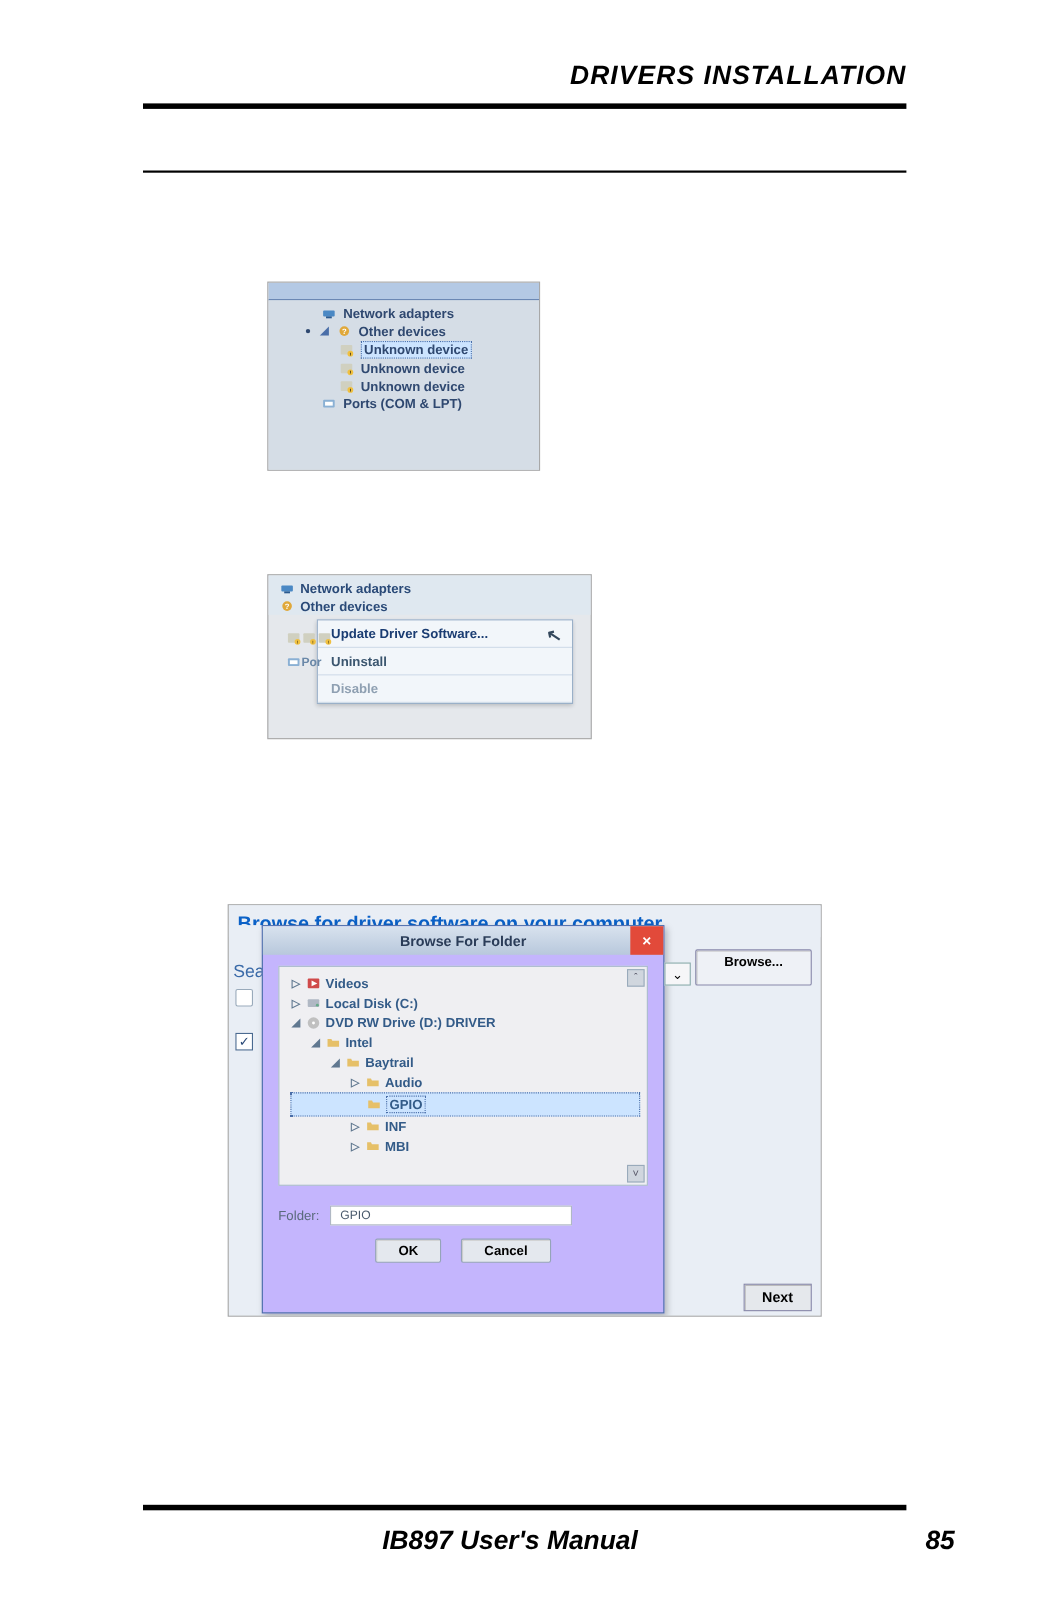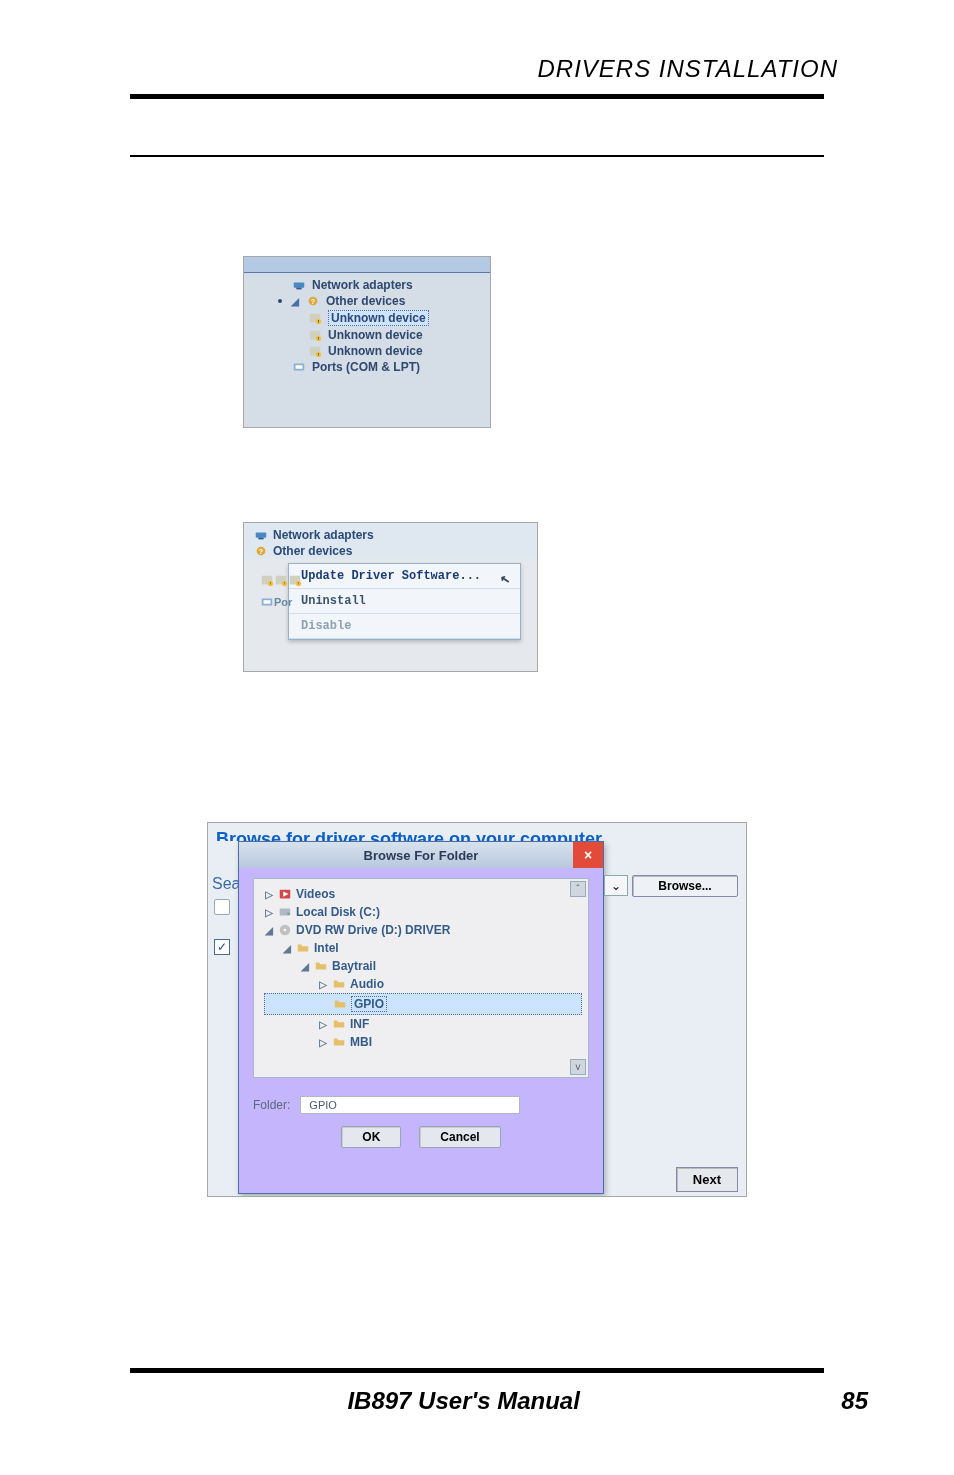--- a/index.html
+++ b/index.html
@@ -1,18 +1,18 @@
 <!DOCTYPE html>
 <html><head>
 <meta charset="utf-8">
 <style>
   * { box-sizing: border-box; margin: 0; padding: 0; }
   html, body { width: 954px; height: 1475px; background: #ffffff; font-family: Arial, Helvetica, sans-serif; }
   .page { position: relative; width: 954px; height: 1475px; padding: 60px 110px 60px 130px; }
-  .header { position: absolute; top: 55px; right: 116px; font-weight: normal; font-style: italic; font-size: 24px; letter-spacing: 1px; }
+  .header { position: absolute; top: 55px; right: 130px; font-weight: bold; font-style: italic; font-size: 24px; letter-spacing: 1px; }
   .thick-rule { position: absolute; top: 94px; left: 130px; right: 130px; height: 5px; background: #000; }
   .thin-rule { position: absolute; top: 155px; left: 130px; right: 130px; height: 2px; background: #000; }
 
   .img1 { position: absolute; top: 256px; left: 243px; width: 248px; height: 172px; }
   .img2 { position: absolute; top: 522px; left: 243px; width: 295px; height: 150px; }
   .img3 { position: absolute; top: 822px; left: 207px; width: 540px; height: 375px; }
 
   
   .shot { border: 1px solid #a8a8a8; background: #e5e8ec; overflow: hidden; font-size: 12px; }
 
@@ -24,30 +24,30 @@
   .dm-row.sub2 { padding-left: 38px; }
   .ico { width: 14px; height: 14px; display:inline-flex; align-items:center; justify-content:center; }
   .sel { background:#cce4ff; border:1px dotted #4a6ea8; padding:0 2px; display:inline-block;}
   .bullet { width:4px; height:4px; background:#2f4870; border-radius:50%; display:inline-block; margin:0 2px;}
   .twist { font-size:10px; color:#4a6ea8; width:10px; text-align:center;}
 
   
   .cm-top { padding: 4px 8px 0 10px; background:#dfe8f0; }
   .cm-row { display:flex; align-items:center; gap:5px; padding:1px 0; color:#2a4a78; font-size:12px; font-weight:600;}
   .cm-box { background:#f2f6fa; border:1px solid #9ab0c8; margin:4px 16px 4px 44px; box-shadow:0 2px 4px rgba(0,0,0,.2);}
-  .cm-item { padding:5px 12px; color:#3a556e; font-size:12px; font-weight:600; border-bottom:1px solid #d0dce8; position:relative;font-family:Liberation Mono, monospace;}
+  .cm-item { padding:5px 12px; color:#3a556e; font-size:12px; font-weight:600; border-bottom:1px solid #d0dce8; position:relative;}
   .cm-item.top { color:#1a3c72; }
   .cm-item.dim { color:#8fa0b2; }
   .cursor { position:absolute; right:10px; top:4px; font-size:16px; color:#33475c; transform:rotate(-12deg);}
 
   
   .bf-title { padding:6px 8px 2px 8px; font-size:18px; color:#0b61c7; font-weight:600; background:#e9eef5;}
   .bf-frame { position:relative; background:#e9eef5; height:100%; }
   .bf-rightcol { position:absolute; right:0; top:30px; bottom:0; width:150px; padding:10px 8px; }
-  .bf-browse { border:1px solid #88a; background:#eef1f6; padding:3px 10px; font-size:12px; font-weight:600; margin-top:12px; text-align:center; border-radius:2px; box-shadow:1px 1px 0 #bbb inset;}
+  .bf-browse { border:1px solid #88a; background:#eef1f6; padding:3px 10px; font-size:12px; font-weight:600; text-align:center; border-radius:2px; box-shadow:1px 1px 0 #bbb inset;}
   .bf-dd { width:24px; height:21px; border:1px solid #8aa; background:#f6f6f8; float:left; display:flex;align-items:center;justify-content:center; margin-top:12px; margin-right:4px;}
   .bf-next { border:1px solid #88a; background:#e5e8ec; padding:4px 16px; font-size:13px; font-weight:600; position:absolute; bottom:4px; right:8px; box-shadow:1px 1px 0 #bbb inset;}
   .bf-truncline { font-size:13px; color:#3a6aa8; margin-top:110px; font-weight:600; line-height:15px;}
   .bf-subline { font-size:12px; color:#6a7a90;}
 
   .bff-win { position:absolute; left:30px; top:18px; width:366px; height:353px; border:1px solid #4a6ea8; background:#c4b5fd; box-shadow:2px 3px 6px rgba(0,0,0,.25);}
   .bff-titlebar { height:26px; background:linear-gradient(#d8e2ee,#b8c8dc); display:flex; align-items:center; justify-content:center; font-size:13px; font-weight:700; color:#2a3c58; position:relative;}
   .bff-close { position:absolute; right:0; top:0; width:30px; height:26px; background:#e24a3a; color:#fff; display:flex; align-items:center; justify-content:center; font-size:14px; font-weight:bold;}
   .bff-msg { padding:10px 14px 4px; font-size:12px; color:#4a5a70; }
   .bff-tree { margin:10px 14px; height:200px; border:1px solid #a8b8cc; background:#efeff2; padding:6px 6px 6px 10px; position:relative; overflow:hidden;}

